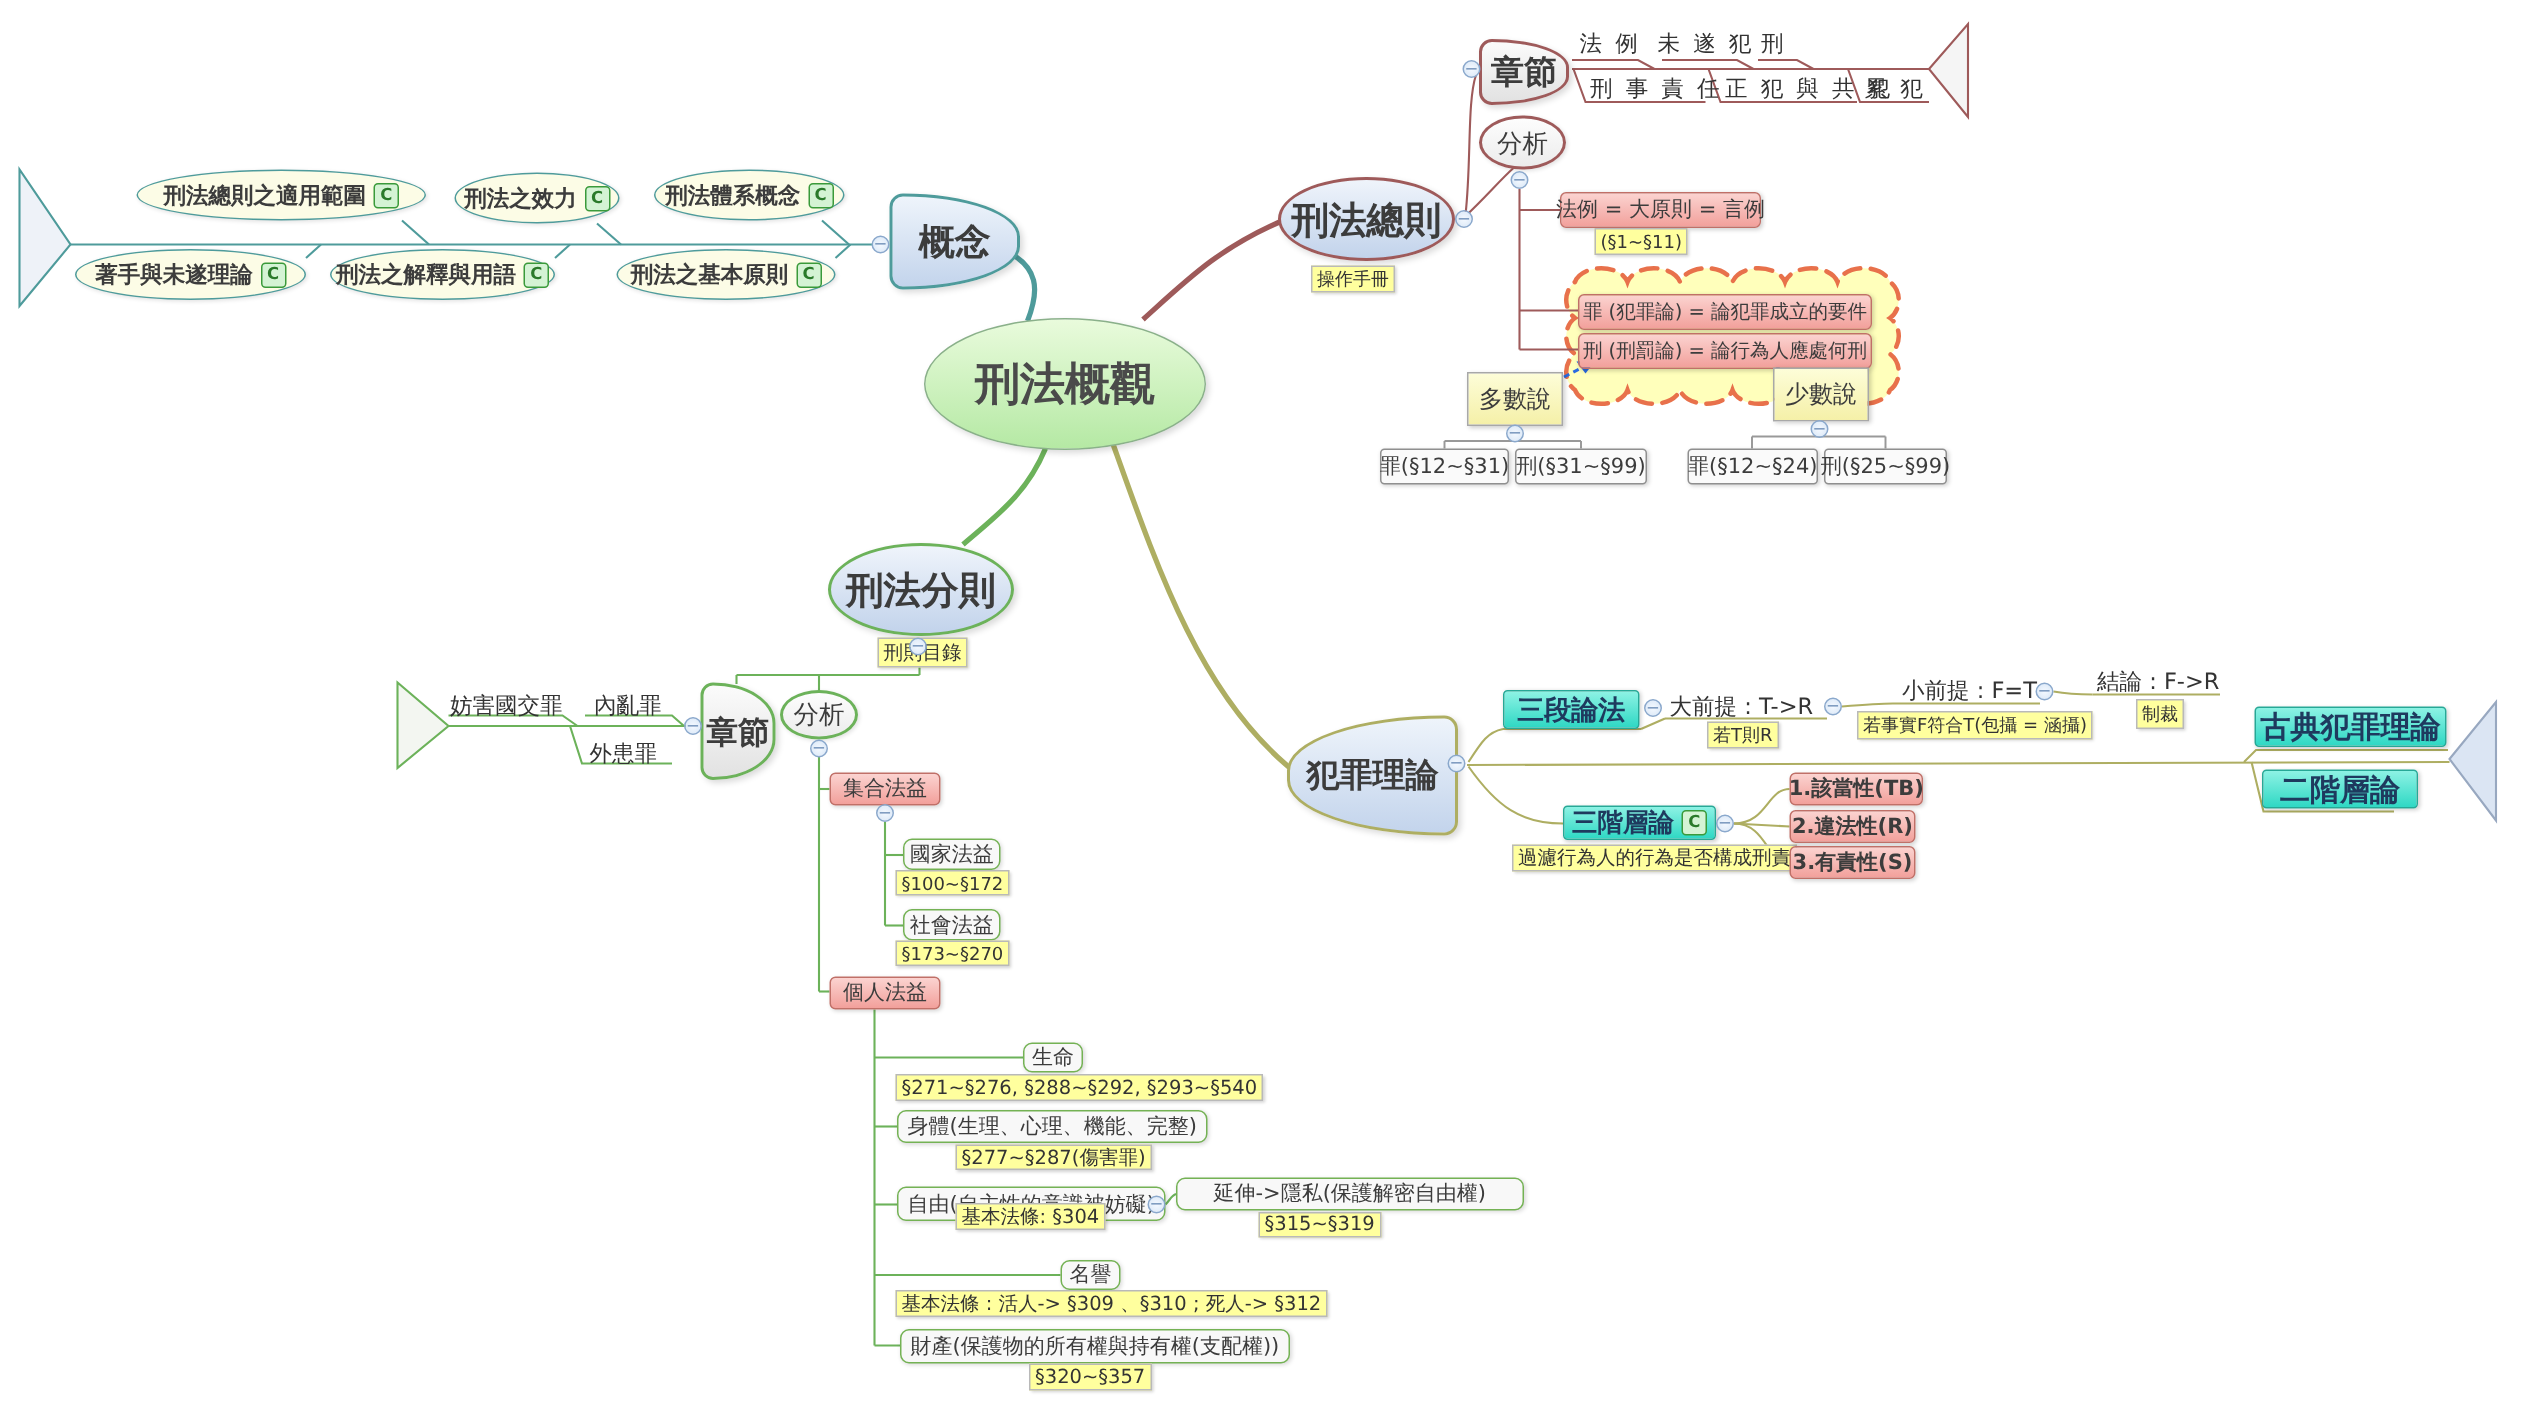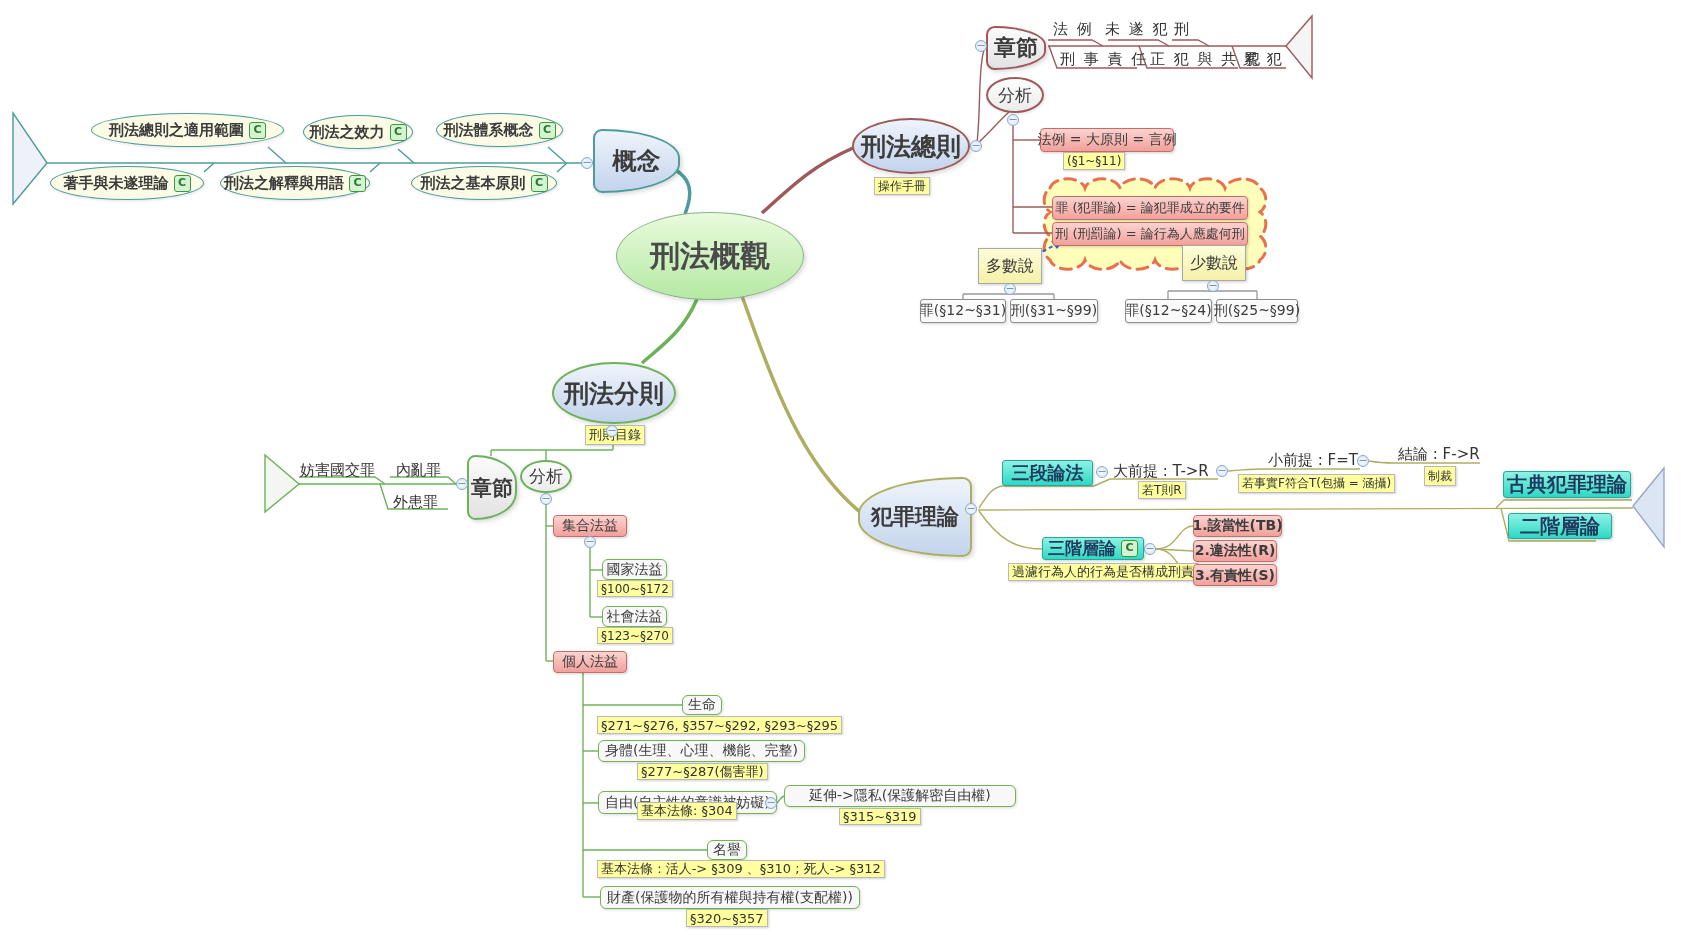--- a/index.html
+++ b/index.html
@@ -259,30 +259,30 @@
 <div class="abs ctr pink" style="left:553px;top:515px;width:74px;height:22px;">
   <span>集合法益</span>
     </div>
 <div class="abs ctr gbox" style="left:602px;top:559px;width:65px;height:21px;">
   <span>國家法益</span>
     </div>
 <div class="abs ctr note" style="left:597px;top:580px;height:17px;">§100~§172</div>
 <div class="abs ctr gbox" style="left:602px;top:606px;width:65px;height:21px;">
   <span>社會法益</span>
     </div>
-<div class="abs ctr note" style="left:597px;top:627px;height:17px;">§123~§270</div>
+<div class="abs ctr note" style="left:597px;top:627px;height:17px;">§173~§270</div>
 
 <div class="abs ctr pink" style="left:553px;top:651px;width:74px;height:22px;">
   <span>個人法益</span>
     </div>
 
 <div class="abs ctr gbox" style="left:682px;top:695px;width:40px;height:20px;">
   <span>生命</span>
     </div>
-<div class="abs ctr note" style="left:597px;top:716px;height:18px;font-size:13px;">§271~§276, §357~§292, §293~§295</div>
+<div class="abs ctr note" style="left:597px;top:716px;height:18px;font-size:13px;">§271~§276, §288~§292, §293~§540</div>
 <div class="abs ctr gbox" style="left:598px;top:740px;height:22px;padding:0 6px;">
   <span>身體(生理、心理、機能、完整)</span>
     </div>
 <div class="abs ctr note" style="left:637px;top:763px;height:17px;font-size:13px;">§277~§287(傷害罪)</div>
 <div class="abs ctr gbox" style="left:598px;top:791px;height:23px;padding:0 6px;">
   <span>自由(自主性的意識被妨礙)</span>
     </div>
 <div class="abs ctr note" style="left:637px;top:802px;height:18px;font-size:13px;">基本法條: §304</div>
 <div class="abs ctr gbox" style="left:784px;top:785px;height:22px;padding:0 24px;">
   <span>延伸-&gt;隱私(保護解密自由權)</span>
@@ -322,21 +322,21 @@
   <span>三階層論</span>
       <span class="cicon">C</span>
     </div>
 <div class="abs ctr note" style="left:1008px;top:563px;height:18px;font-size:13px;">過濾行為人的行為是否構成刑責</div>
 <div class="abs ctr pink" style="left:1193px;top:515px;width:89px;height:22px;font-weight:bold;">
   <span>1.該當性(TB)</span>
     </div>
 <div class="abs ctr pink" style="left:1193px;top:540px;width:84px;height:22px;font-weight:bold;">
   <span>2.違法性(R)</span>
     </div>
-<div class="abs ctr pink" style="left:1193px;top:564px;width:84px;height:22px;font-weight:bold;align-items:flex-end;">
+<div class="abs ctr pink" style="left:1193px;top:564px;width:84px;height:22px;font-weight:bold;">
   <span>3.有責性(S)</span>
     </div>
 
 <div class="abs minus" style="left:581px;top:157px;">−</div>
 <div class="abs minus" style="left:975px;top:40px;">−</div>
 <div class="abs minus" style="left:970px;top:140px;">−</div>
 <div class="abs minus" style="left:1007px;top:114px;">−</div>
 <div class="abs minus" style="left:1004px;top:283px;">−</div>
 <div class="abs minus" style="left:1207px;top:280px;">−</div>
 <div class="abs minus" style="left:606px;top:425px;">−</div>

